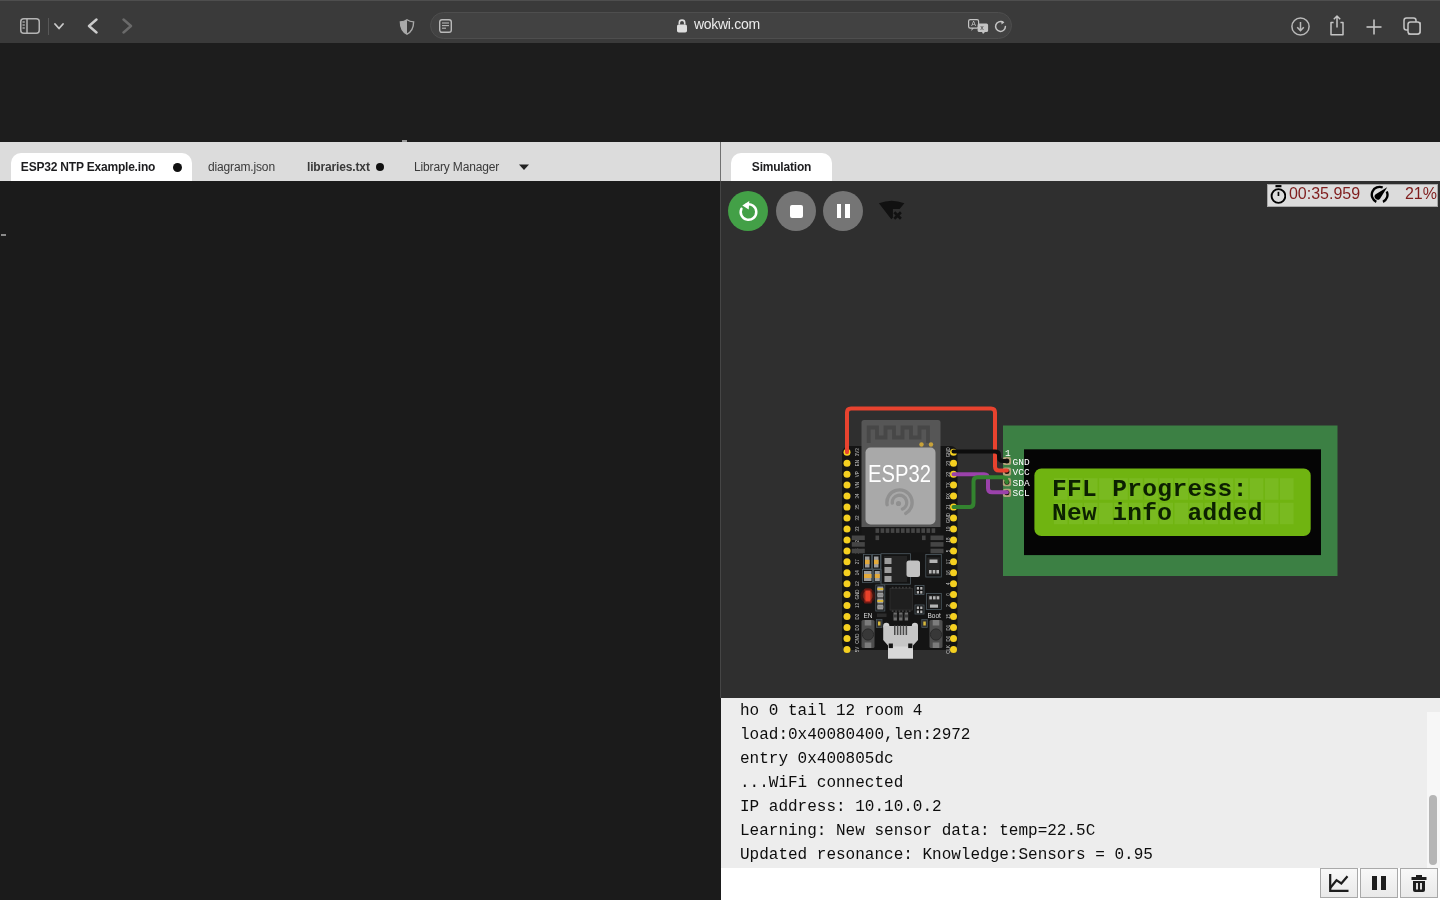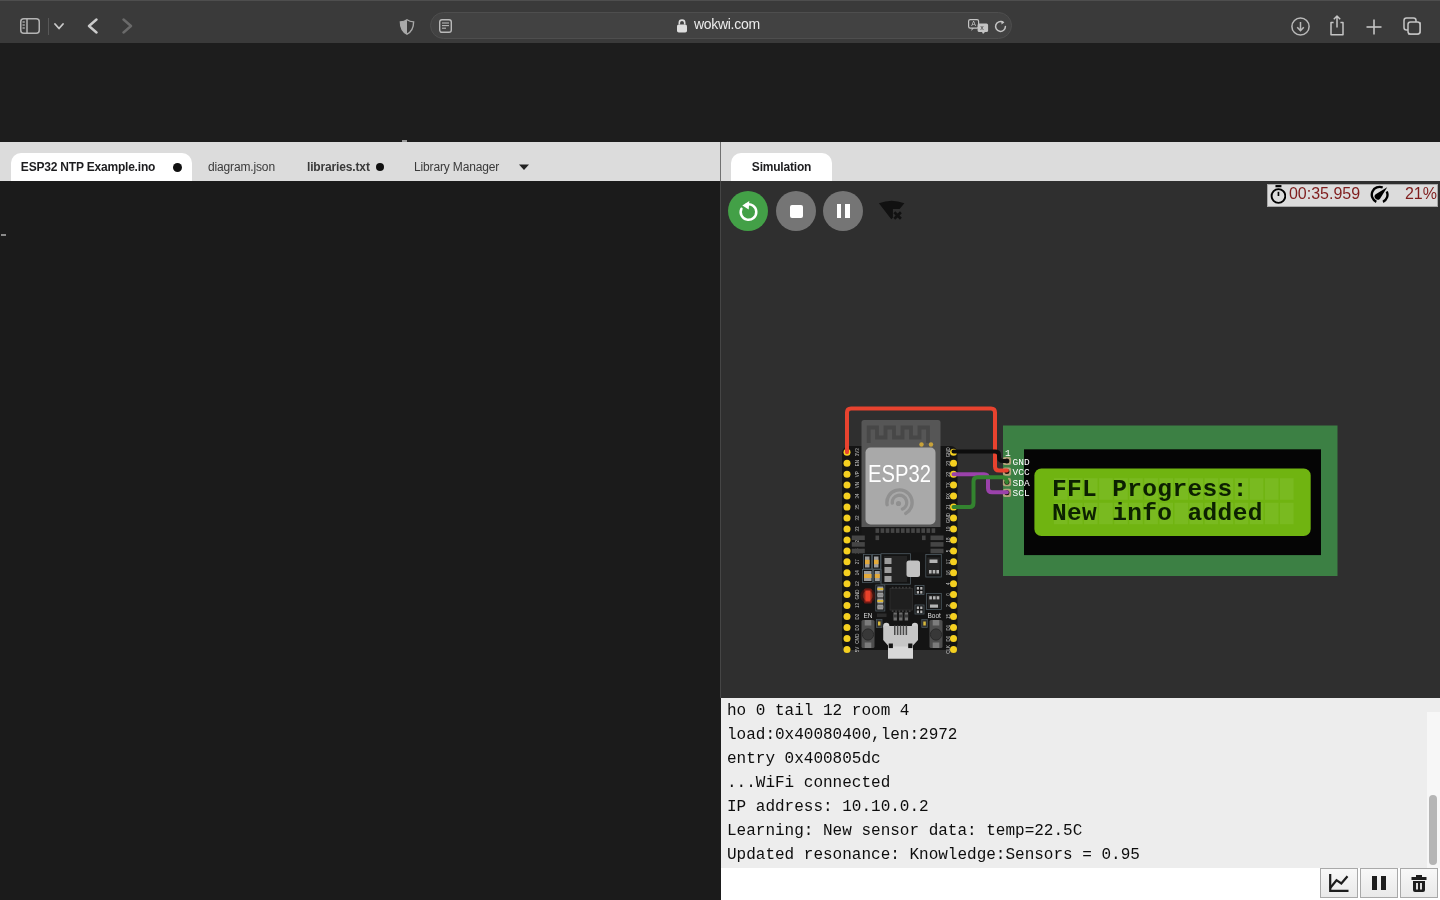--- a/index.html
+++ b/index.html
@@ -27,21 +27,21 @@
   #divider { position:absolute; left:720px; top:142px; width:1px; height:39px; background:#707070; }
   #divider2 { position:absolute; left:720px; top:181px; width:1px; height:517px; background:#454545; }
   .cbtn { position:absolute; top:191px; width:40px; height:40px; border-radius:50%;
     display:flex; align-items:center; justify-content:center; }
   #perf { position:absolute; left:1267px; top:184px; width:171px; height:23px;
     background:#dcdcdc; border:1px solid #a8a8a8; display:flex; align-items:flex-start;
     font-size:16px; color:#7f1d1d; }
   
   #serial { position:absolute; left:721px; top:698px; width:719px; height:170px; background:#ededed; }
   #serial pre { font-family:"Liberation Mono", monospace; font-size:16px; line-height:24px;
-    color:#0d0d0d; padding:1px 0 0 6px; }
+    color:#0d0d0d; padding:1px 0 0 19px; }
   #serialbar { position:absolute; left:721px; top:868px; width:719px; height:32px; background:#fff; }
   .sbtn { position:absolute; top:0px; width:38px; height:30px; border:1px solid #a9a9a9;
     background:linear-gradient(#f8f8f8,#e9e9e9); display:flex; align-items:center; justify-content:center; }
   #scrollthumb { position:absolute; left:1429px; top:795px; width:8px; height:70px;
     background:#b5b5b5; border-radius:4px; }
   #scrolltrack { position:absolute; left:1427px; top:712px; width:13px; height:156px; background:#f7f7f7; }
 </style>
 </head>
 <body>
 <div id="chrome">

